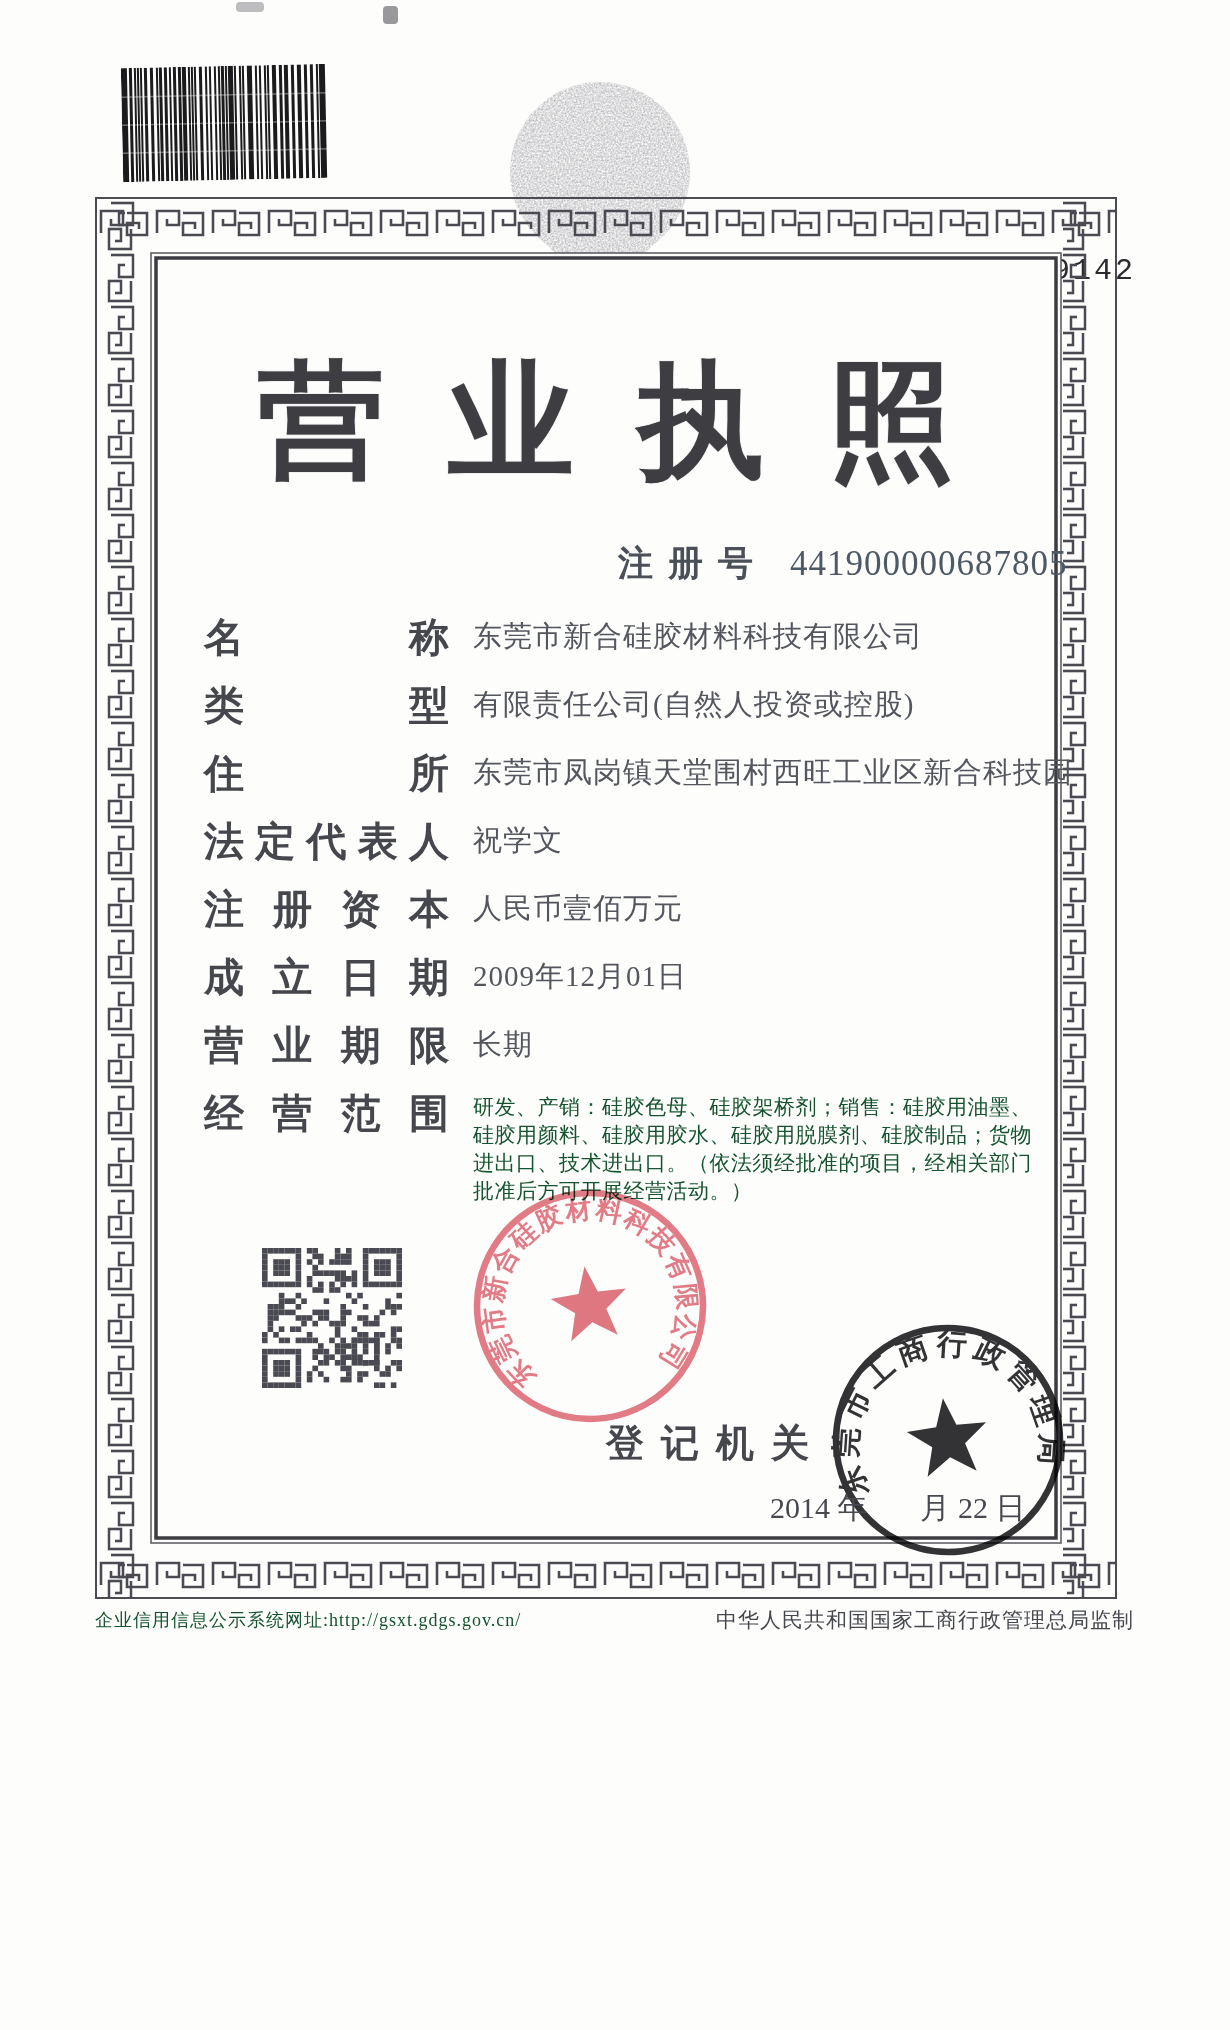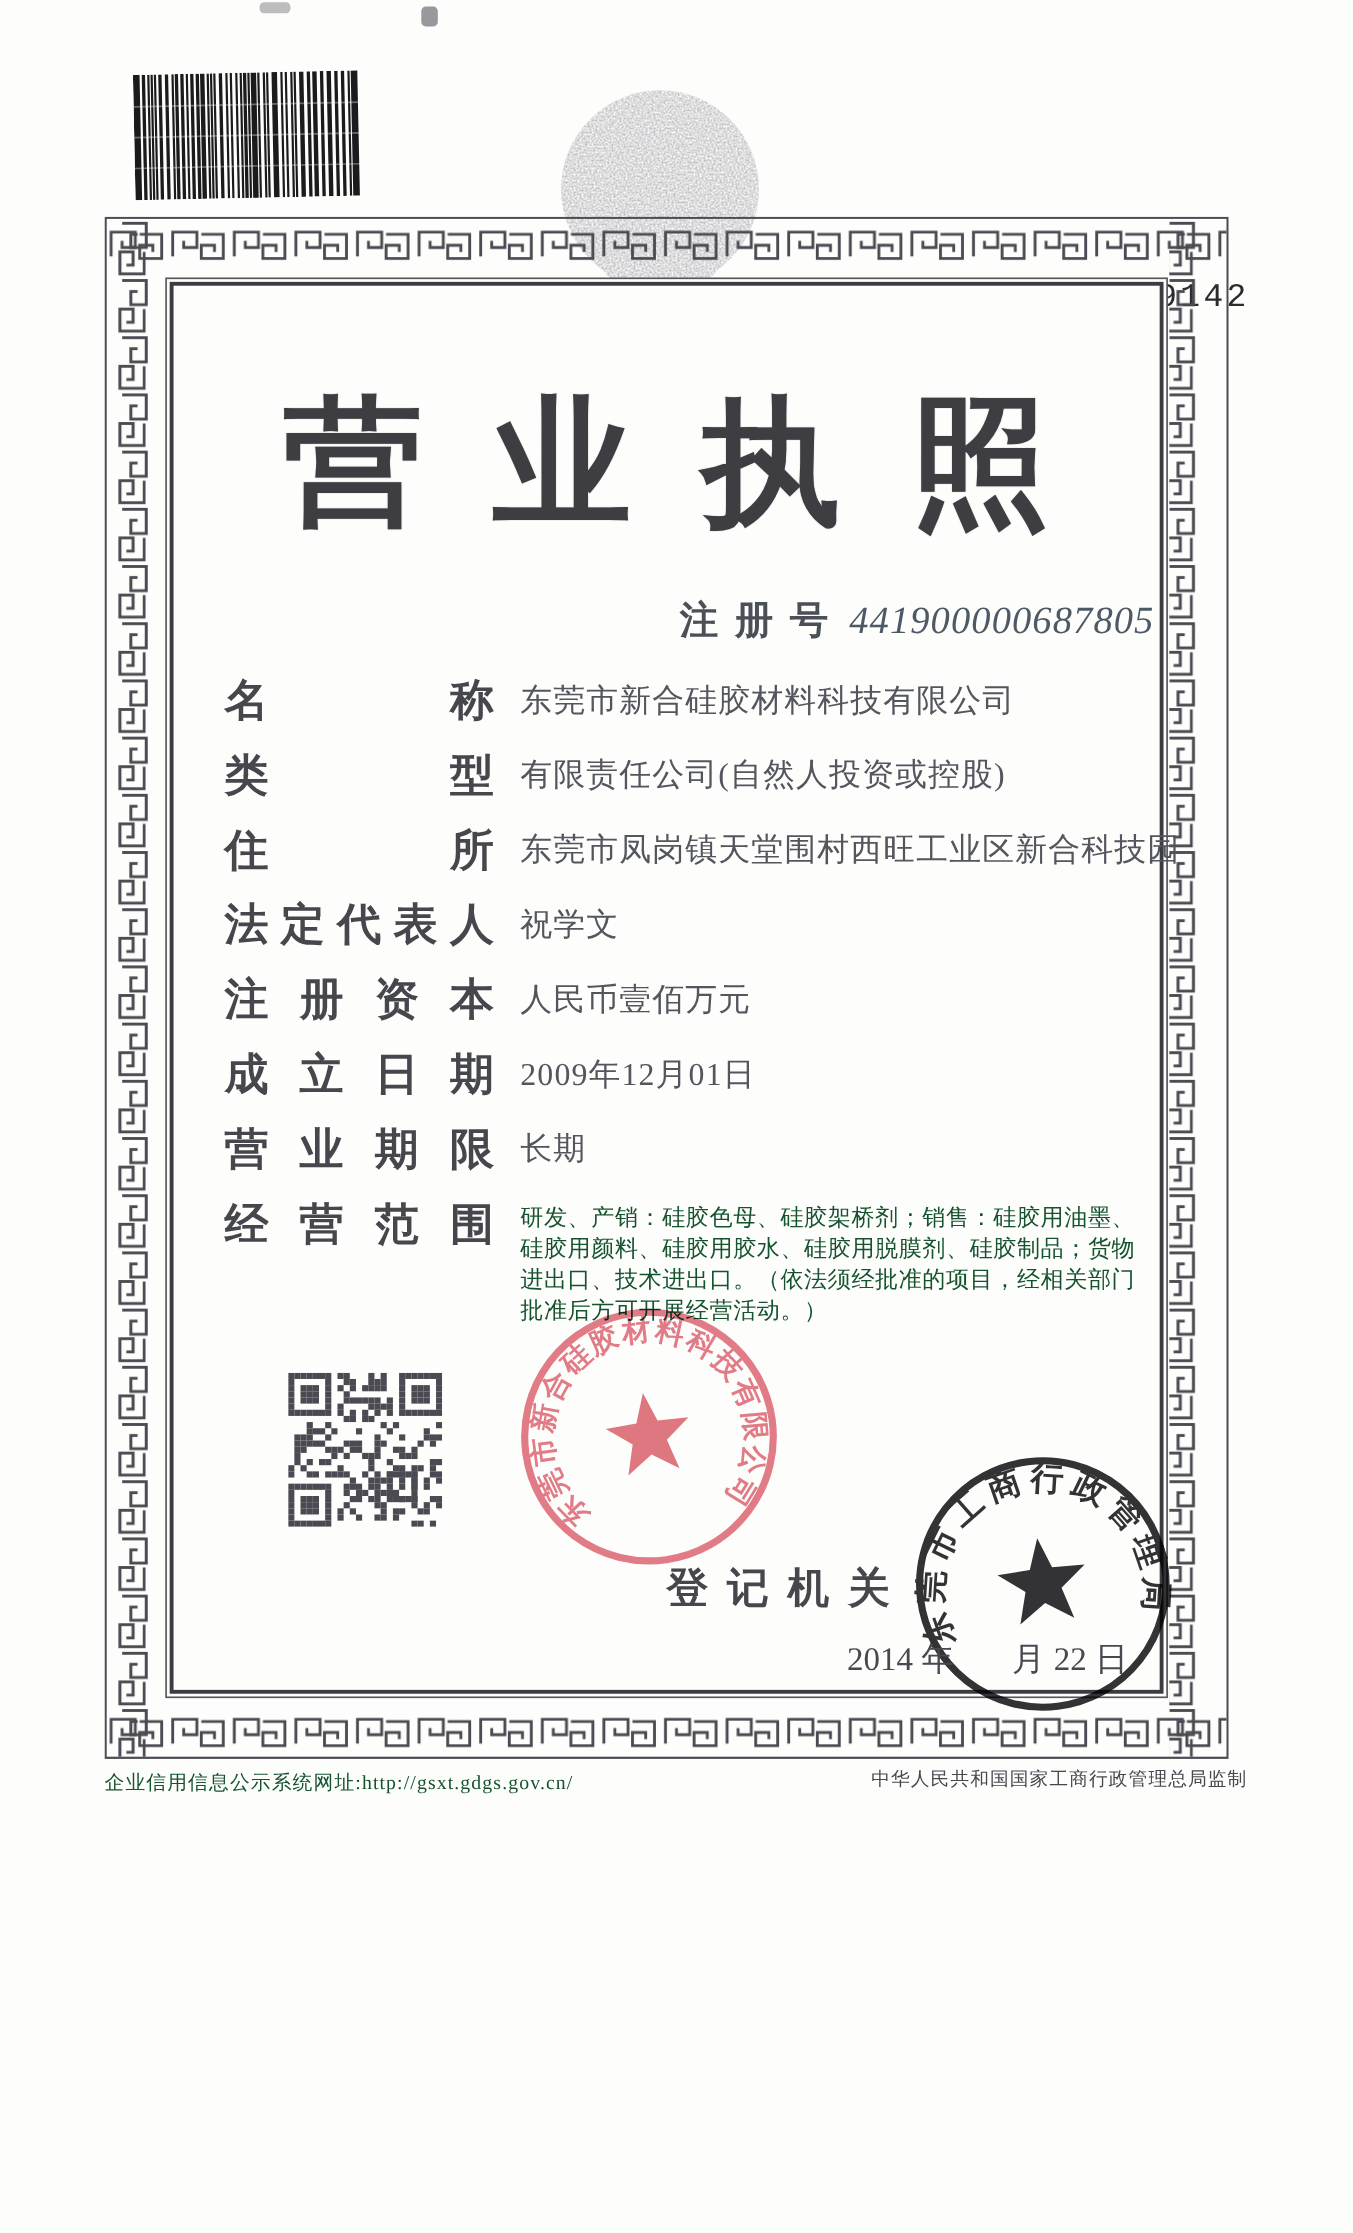--- a/index.html
+++ b/index.html
@@ -19,21 +19,21 @@
 
   
   .title{position:absolute;left:95px;top:338px;width:1022px;text-align:center;
          font-size:126px;font-weight:900;color:#3d3d42;letter-spacing:64px;padding-left:64px;box-sizing:border-box;
          font-family:"Liberation Sans","DejaVu Sans",sans-serif;
          text-shadow:0 0 1px rgba(60,60,65,.6);}
 
   
   .regno-row{position:absolute;left:618px;top:540px;white-space:nowrap;}
   .regno-label{font-size:35px;color:#4b5058;letter-spacing:15px;font-weight:600;}
-  .regno-value{font-size:35px;color:#4e5966;letter-spacing:1px;font-family:"Liberation Serif",serif;font-style:italic;}
+  .regno-value{font-size:35px;color:#4e5966;letter-spacing:1px;margin-left:18px;font-family:"Liberation Serif",serif;}
 
   
   .fields{position:absolute;left:204px;top:603px;width:860px;}
   .field-row{display:flex;align-items:center;height:68px;}
   .field-row.scope-row{height:auto;align-items:flex-start;margin-top:14px;}
   .field-label{width:245px;min-width:245px;font-size:40px;font-weight:600;color:#45474d;
                text-align:justify;text-align-last:justify;line-height:1;
                font-family:"Liberation Sans","DejaVu Sans",sans-serif;}
   .field-value{margin-left:24px;font-size:29px;color:#54565e;white-space:nowrap;letter-spacing:1px;}
   .field-value.scope{white-space:normal;width:575px;font-size:21px;line-height:28px;letter-spacing:0.5px;color:#14532d;}
@@ -48,21 +48,21 @@
   
   .registry-row{position:absolute;left:606px;top:1418px;font-size:38px;font-weight:600;color:#45474d;
                 letter-spacing:17px;font-family:"Liberation Sans","DejaVu Sans",sans-serif;}
   .date-row{position:absolute;left:0;top:1488px;width:1230px;height:44px;font-size:30px;color:#47494f;}
   .date-y{position:absolute;left:770px;}
   .date-m{position:absolute;left:920px;}
   .date-d{position:absolute;left:958px;}
 
   
   .footer-left{position:absolute;left:95px;top:1608px;font-size:18px;color:#14532d;letter-spacing:1px;}
-  .footer-right{position:absolute;right:142px;top:1606px;font-size:17px;color:#46484e;letter-spacing:1px;}
+  .footer-right{position:absolute;right:142px;top:1606px;font-size:21px;color:#46484e;letter-spacing:1px;}
 
   
   .ghost{position:absolute;background:rgba(95,97,110,.13);border-radius:4px;filter:blur(1.5px);}
   .g1{left:228px;top:498px;width:86px;height:24px;transform:rotate(-2deg);}
   .g2{left:398px;top:503px;width:38px;height:24px;}
   .g3{left:226px;top:570px;width:112px;height:20px;}
   .g4{left:400px;top:574px;width:26px;height:20px;}
   .g5{left:268px;top:852px;width:14px;height:112px;background:rgba(110,120,150,.10);}
   .g6{left:383px;top:6px;width:15px;height:18px;background:rgba(70,70,78,.55);filter:blur(.5px);}
   .g7{left:236px;top:2px;width:28px;height:10px;background:rgba(70,70,78,.35);filter:blur(.5px);}

